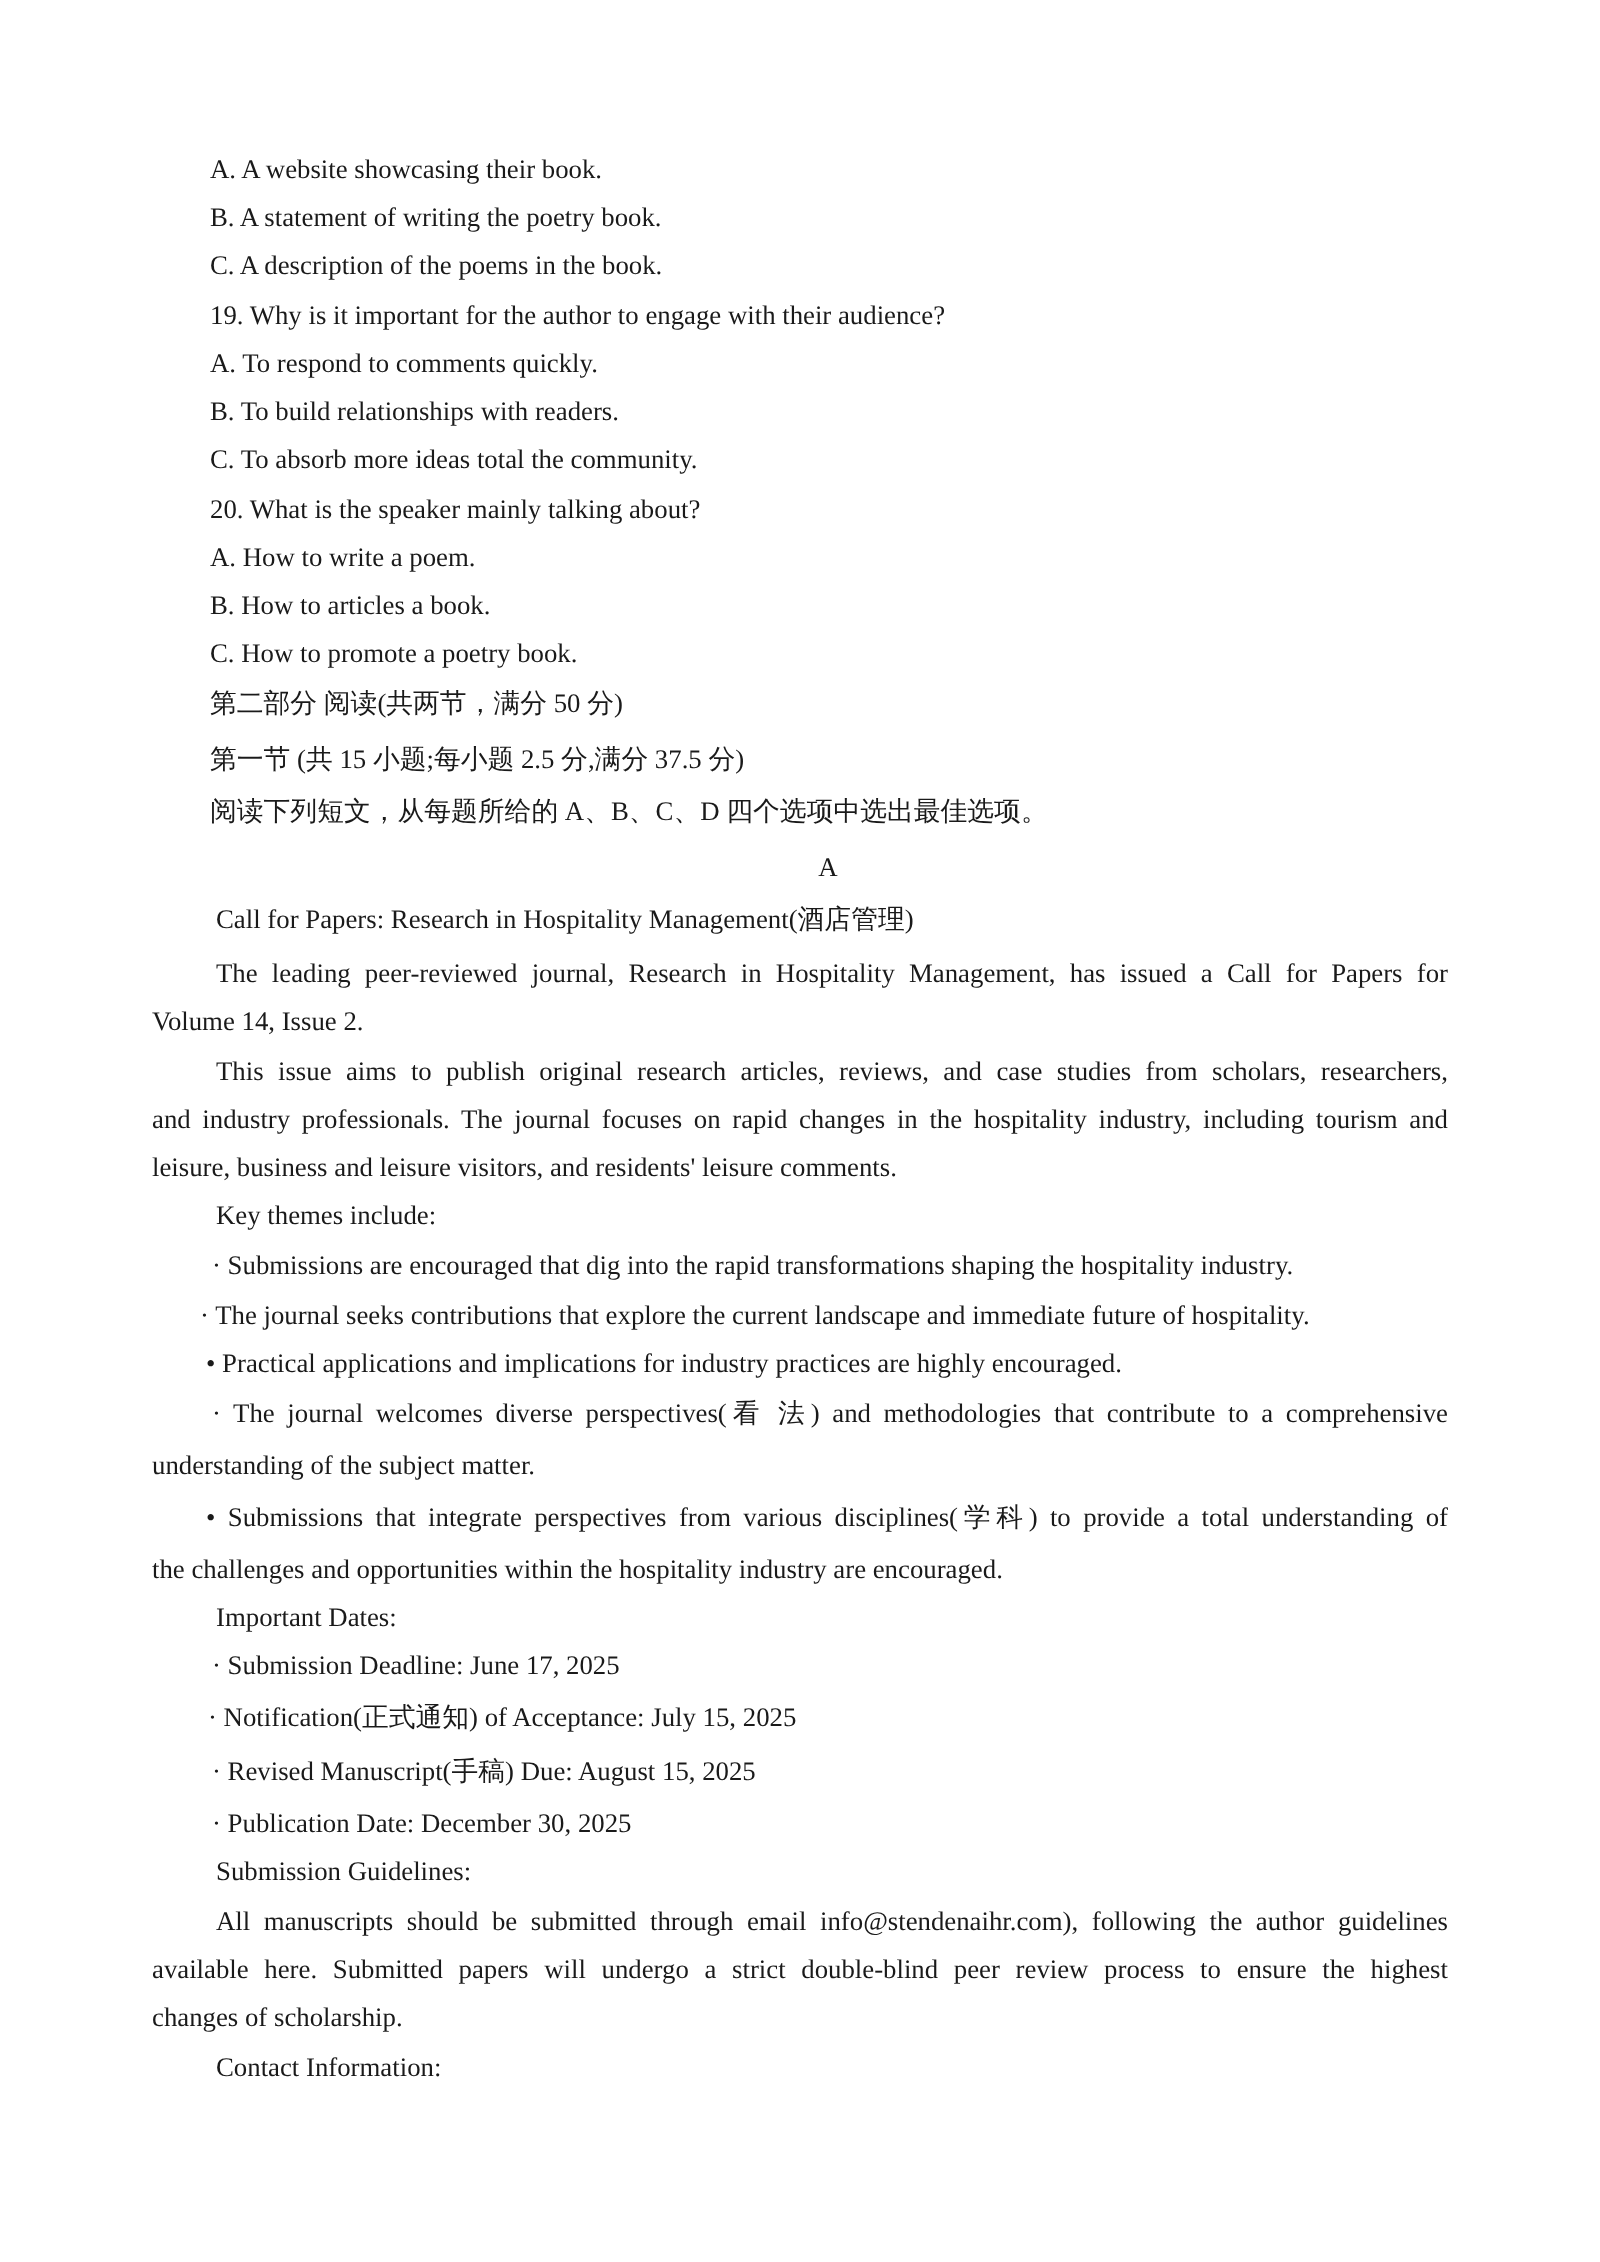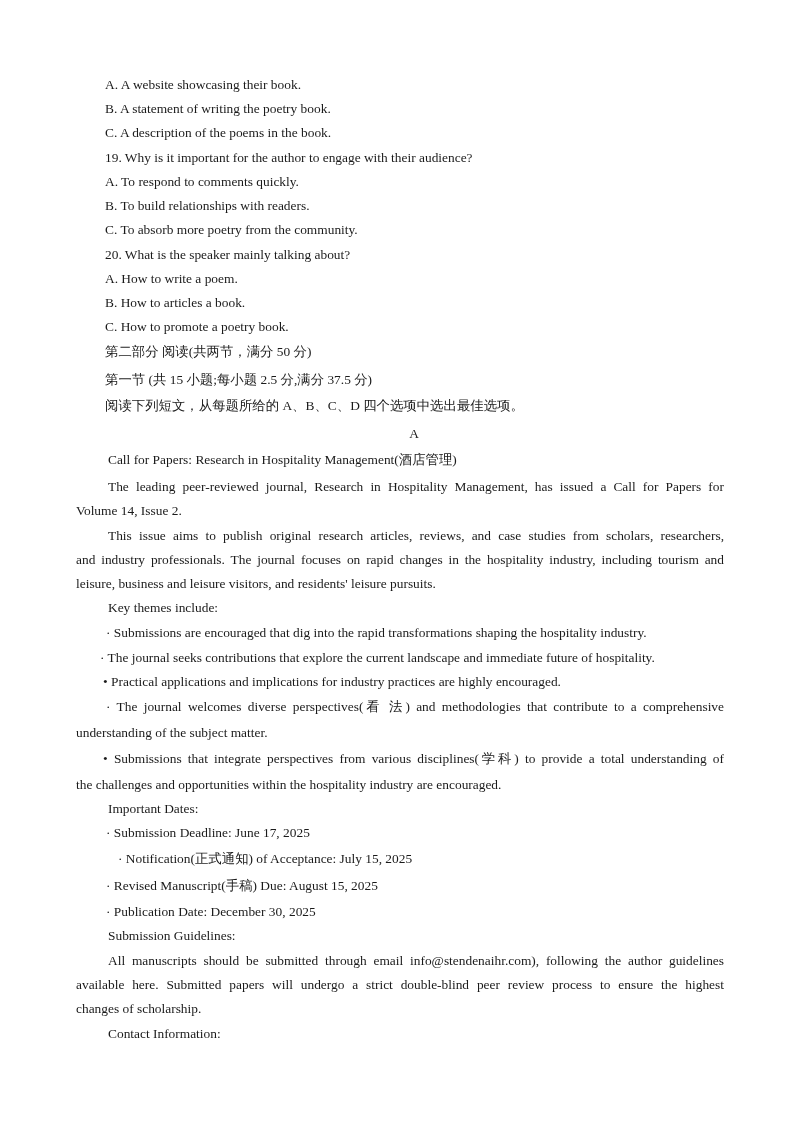--- a/index.html
+++ b/index.html
@@ -14,51 +14,51 @@
 </style>
 </head>
 <body>
 
 <div class="ln" style="left:105px;top:77px">A. A website showcasing their book.</div>
 <div class="ln" style="left:105px;top:101px">B. A statement of writing the poetry book.</div>
 <div class="ln" style="left:105px;top:125px">C. A description of the poems in the book.</div>
 <div class="ln" style="left:105px;top:150px">19. Why is it important for the author to engage with their audience?</div>
 <div class="ln" style="left:105px;top:174px">A. To respond to comments quickly.</div>
 <div class="ln" style="left:105px;top:198px">B. To build relationships with readers.</div>
-<div class="ln" style="left:105px;top:222px">C. To absorb more poetry from the community.</div>
+<div class="ln" style="left:105px;top:222px">C. To absorb more ideas total the community.</div>
 <div class="ln" style="left:105px;top:247px">20. What is the speaker mainly talking about?</div>
 <div class="ln" style="left:105px;top:271px">A. How to write a poem.</div>
 <div class="ln" style="left:105px;top:295px">B. How to articles a book.</div>
 <div class="ln" style="left:105px;top:319px">C. How to promote a poetry book.</div>
 
 <div class="ln" style="left:105px;top:344px">第二部分 阅读(共两节，满分 50 分)</div>
 <div class="ln" style="left:105px;top:372px">第一节 (共 15 小题;每小题 2.5 分,满分 37.5 分)</div>
 <div class="ln" style="left:105px;top:398px">阅读下列短文，从每题所给的 A、B、C、D 四个选项中选出最佳选项。</div>
 <div class="center" style="top:426px">A</div>
 <div class="ln" style="left:108px;top:452px">Call for Papers: Research in Hospitality Management(酒店管理)</div>
 
 <div class="just" style="left:108px;width:616px;top:479px">The leading peer-reviewed journal, Research in Hospitality Management, has issued a Call for Papers for</div>
 <div class="ln" style="left:76px;top:503px">Volume 14, Issue 2.</div>
 
 <div class="just" style="left:108px;width:616px;top:528px">This issue aims to publish original research articles, reviews, and case studies from scholars, researchers,</div>
 <div class="just" style="top:552px">and industry professionals. The journal focuses on rapid changes in the hospitality industry, including tourism and</div>
-<div class="ln" style="left:76px;top:576px">leisure, business and leisure visitors, and residents' leisure pursuits.</div>
+<div class="ln" style="left:76px;top:576px">leisure, business and leisure visitors, and residents' leisure comments.</div>
 
 <div class="ln" style="left:108px;top:600px">Key themes include:</div>
 <div class="ln" style="left:106px;top:625px">· Submissions are encouraged that dig into the rapid transformations shaping the hospitality industry.</div>
 <div class="ln" style="left:100px;top:650px">· The journal seeks contributions that explore the current landscape and immediate future of hospitality.</div>
 <div class="ln" style="left:103px;top:674px">• Practical applications and implications for industry practices are highly encouraged.</div>
 <div class="just" style="left:106px;width:618px;top:699px">· The journal welcomes diverse perspectives(看 法) and methodologies that contribute to a comprehensive</div>
 <div class="ln" style="left:76px;top:725px">understanding of the subject matter.</div>
 <div class="just" style="left:103px;width:621px;top:751px">• Submissions that integrate perspectives from various disciplines(学科) to provide a total understanding of</div>
 <div class="ln" style="left:76px;top:777px">the challenges and opportunities within the hospitality industry are encouraged.</div>
 
 <div class="ln" style="left:108px;top:801px">Important Dates:</div>
 <div class="ln" style="left:106px;top:825px">· Submission Deadline: June 17, 2025</div>
-<div class="ln" style="left:118px;top:851px">· Notification(正式通知) of Acceptance: July 15, 2025</div>
+<div class="ln" style="left:104px;top:851px">· Notification(正式通知) of Acceptance: July 15, 2025</div>
 <div class="ln" style="left:106px;top:878px">·  Revised Manuscript(手稿) Due: August 15, 2025</div>
 <div class="ln" style="left:106px;top:904px">· Publication Date: December 30, 2025</div>
 
 <div class="ln" style="left:108px;top:928px">Submission Guidelines:</div>
 <div class="just" style="left:108px;width:616px;top:953px">All manuscripts should be submitted through email   info@stendenaihr.com), following the author guidelines</div>
 <div class="just" style="top:977px">available here. Submitted papers will undergo a strict double-blind peer review process to ensure the highest</div>
 <div class="ln" style="left:76px;top:1001px">changes of scholarship.</div>
 <div class="ln" style="left:108px;top:1026px">Contact Information:</div>
 
 </body></html>

